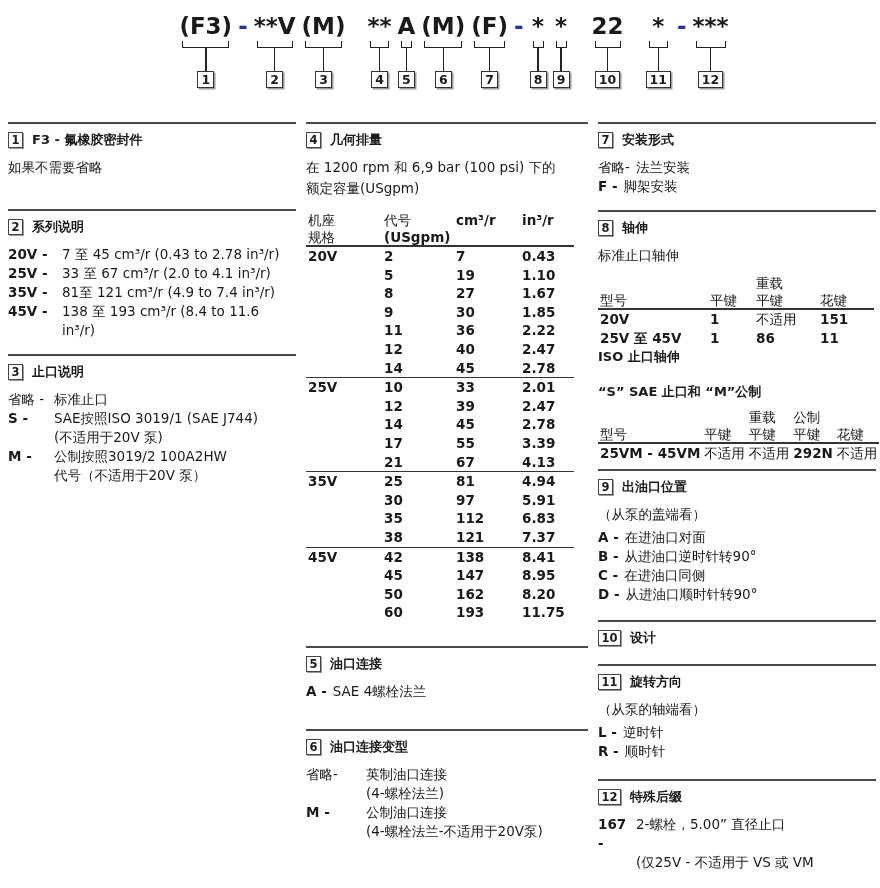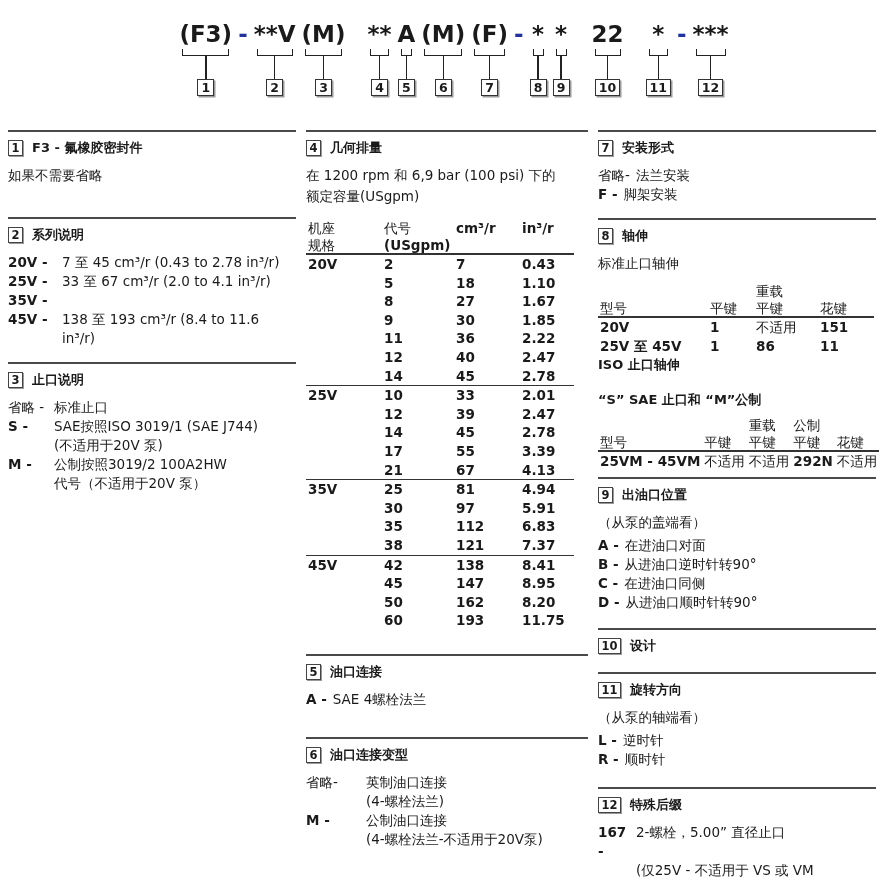--- a/index.html
+++ b/index.html
@@ -1,20 +1,20 @@
 <!DOCTYPE html>
 <html><head>
 <meta charset="utf-8">
 <style>
   * { box-sizing: border-box; margin: 0; padding: 0; }
   html, body { width: 880px; height: 888px; background: #ffffff; overflow: hidden; }
   body { font-family: "DejaVu Sans", "Liberation Sans", sans-serif; color: #1a1a1a; }
 
   
-  .code-diagram { display: flex; align-items: flex-start; width: max-content; margin: 16px auto; padding-top: 5px; transform: translateX(14px); }
+  .code-diagram { display: flex; align-items: flex-start; width: max-content; margin: 8px auto; padding-top: 5px; transform: translateX(14px); }
   .seg { display: flex; flex-direction: column; align-items: center; margin: 0 3px; }
   .seg-text { font-weight: bold; font-size: 23px; line-height: 26px; white-space: pre; }
   .dash-char { color: #2233a0; }
   .bracket { align-self: stretch; height: 7px; margin: 2px 3px 0 3px; border-left: 1.5px solid #222; border-right: 1.5px solid #222; border-bottom: 1.5px solid #222; }
   .stem { width: 1.5px; height: 23px; background: #222; }
   .numbox { min-width: 17px; text-align: center; padding: 0 3px; border: 1.5px solid #333; box-shadow: 1.5px 1.5px 0 #9a9a9a; font-size: 12.5px; font-weight: bold; line-height: 15px; background: #fff; }
   .gapseg { width: 16px; }
 
   
   .columns { display: grid; grid-template-columns: 288px 282px 278px; column-gap: 10px; padding: 0 4px 0 8px; margin-top: 34px; }
@@ -149,20 +149,21 @@
           <div class="item">
             <span class="icode b">20V -</span>
             <span class="idesc">7 至 45 cm³/r (0.43 to 2.78 in³/r)</span>
           </div>
           <div class="item">
             <span class="icode b">25V -</span>
             <span class="idesc">33 至 67 cm³/r (2.0 to 4.1 in³/r)</span>
           </div>
           <div class="item">
             <span class="icode b">35V -</span>
+            <span class="idesc">81至 121 cm³/r (4.9 to 7.4 in³/r)</span>
           </div>
           <div class="item">
             <span class="icode b">45V -</span>
             <span class="idesc">138 至 193 cm³/r (8.4 to 11.6 in³/r)</span>
           </div>
         </div>
     </div>
 
     <div class="sec">
       <div class="sec-head">
@@ -226,21 +227,21 @@
           <tbody>
             <tr>
               <td class="b">20V</td>
               <td class="b">2</td>
               <td class="b">7</td>
               <td class="b">0.43</td>
             </tr>
             <tr>
               <td class=""></td>
               <td class="b">5</td>
-              <td class="b">18</td>
+              <td class="b">19</td>
               <td class="b">1.10</td>
             </tr>
             <tr>
               <td class=""></td>
               <td class="b">8</td>
               <td class="b">27</td>
               <td class="b">1.67</td>
             </tr>
             <tr>
               <td class=""></td>

